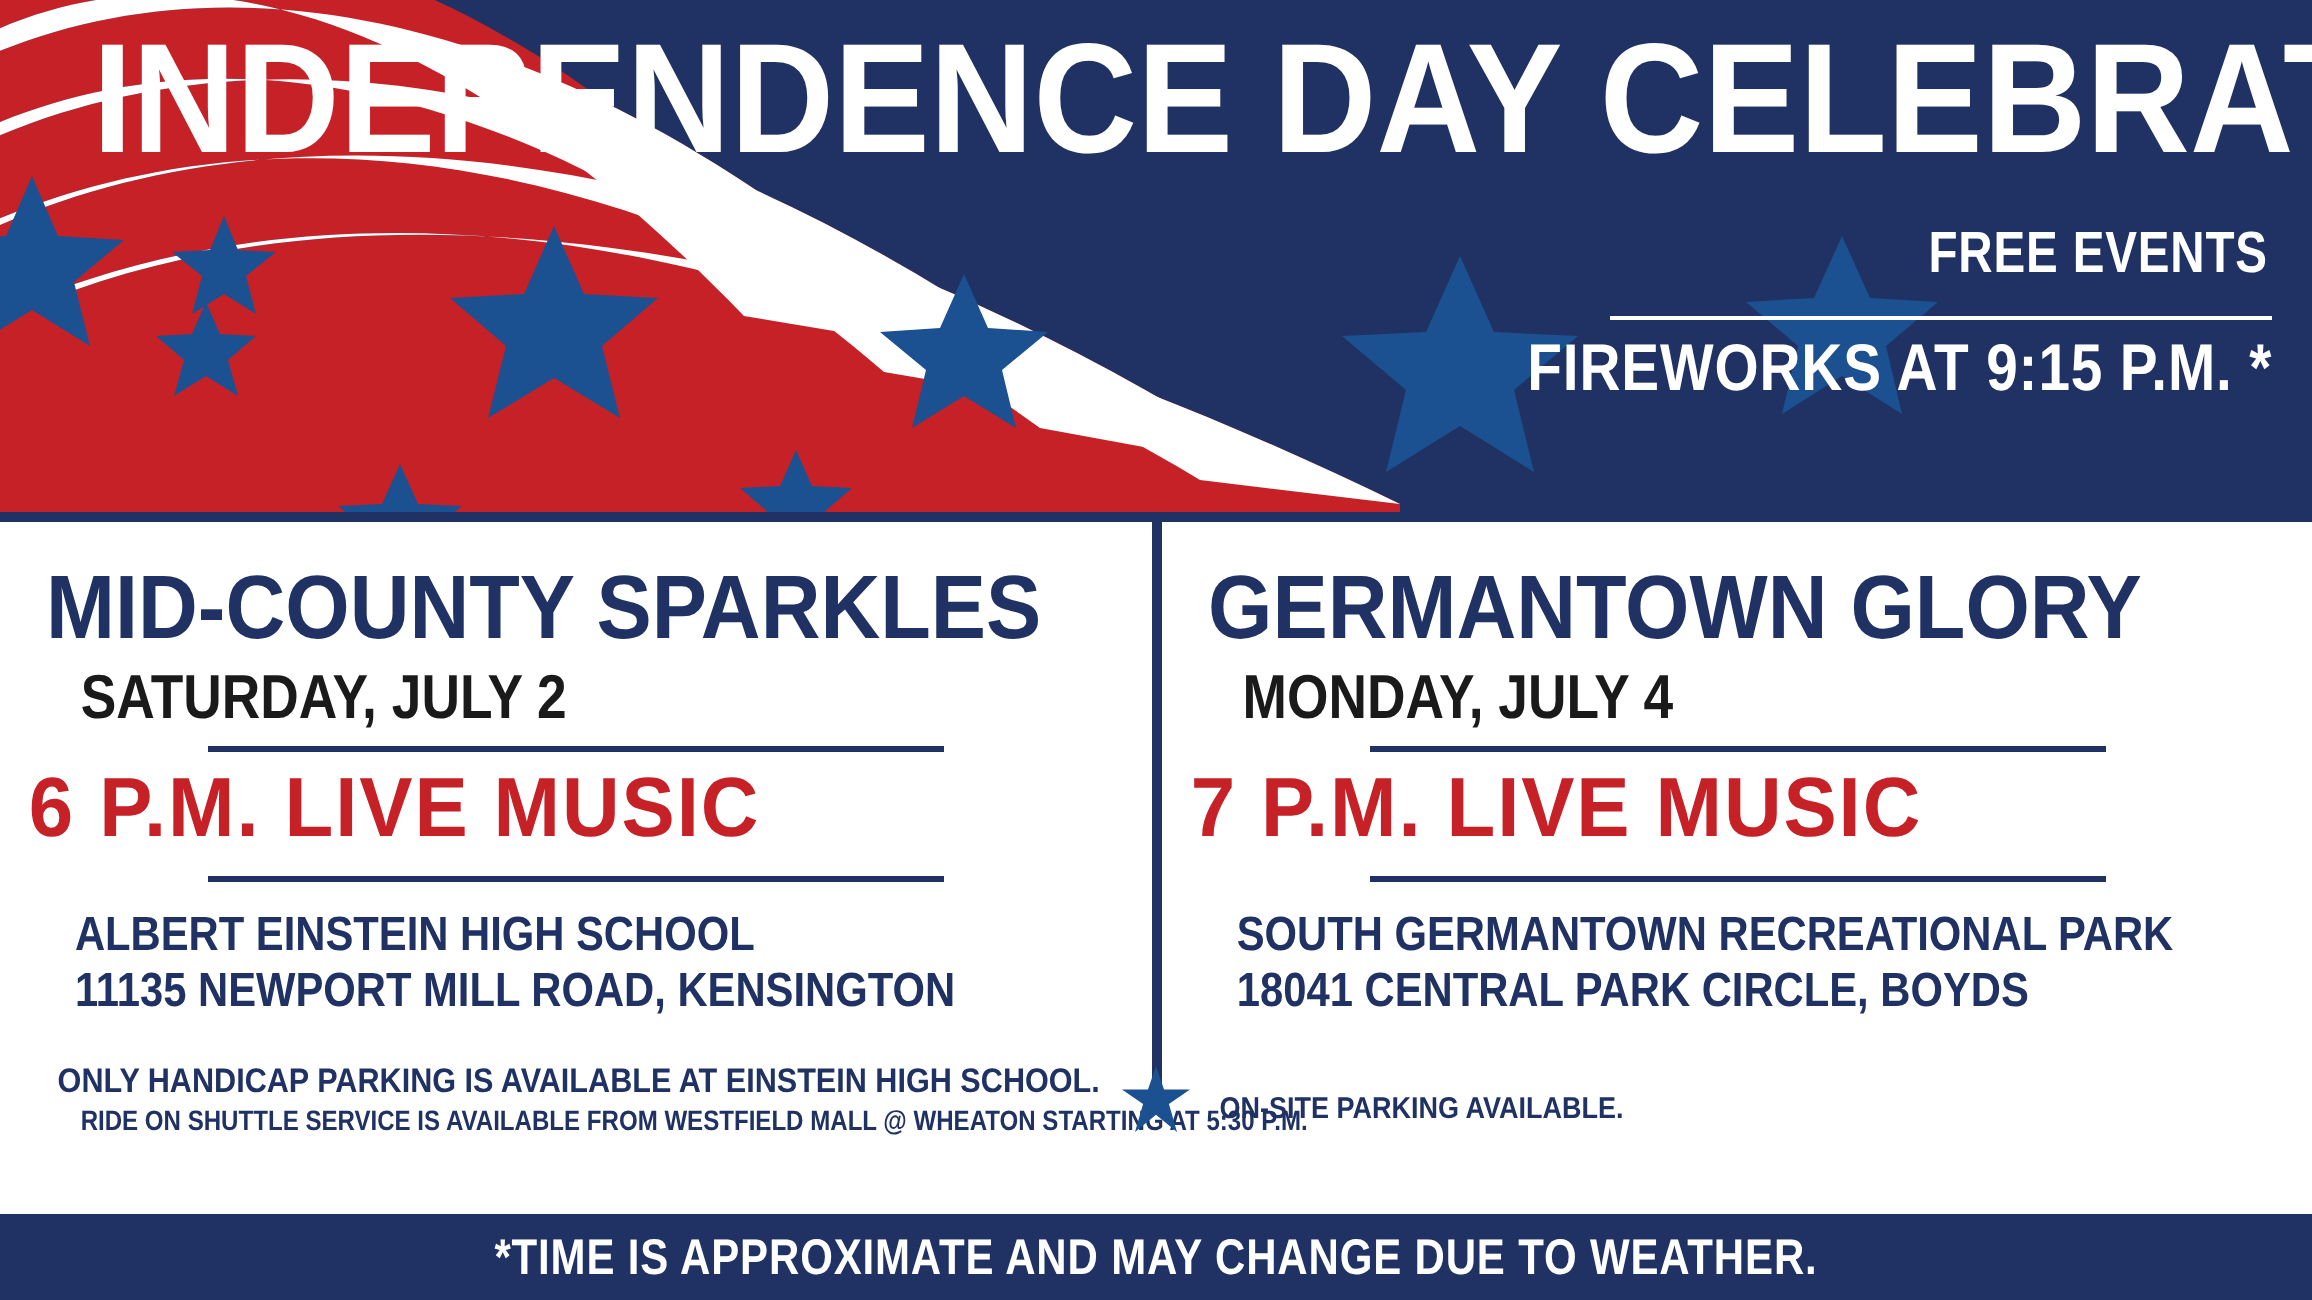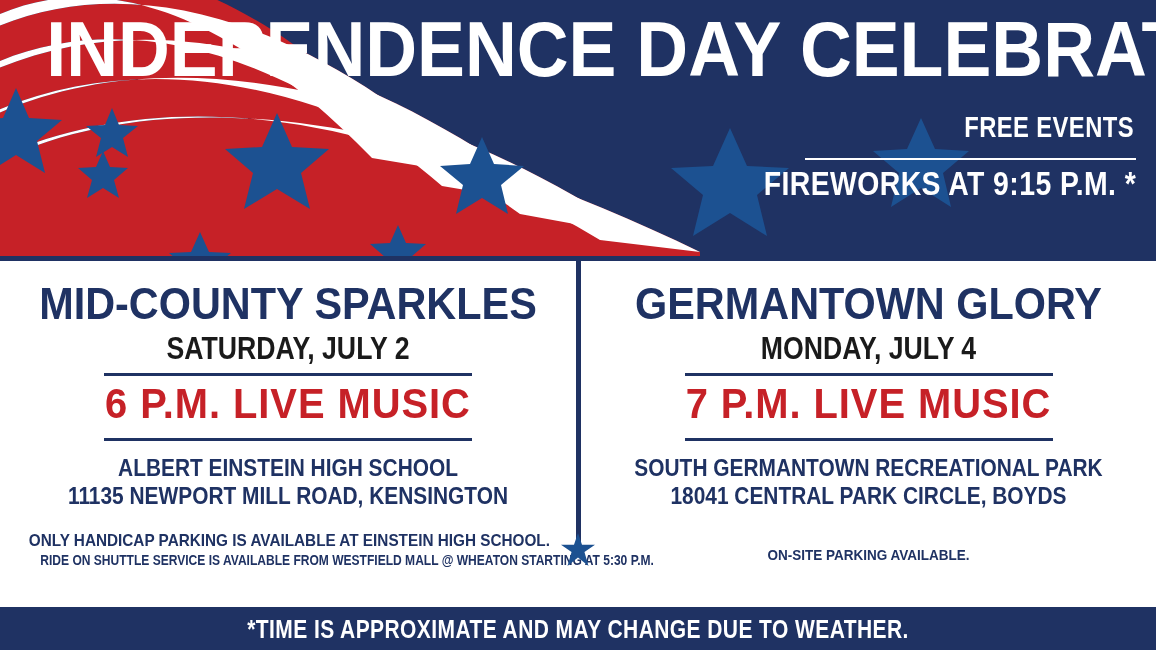--- a/index.html
+++ b/index.html
@@ -118,21 +118,21 @@
     background: #1c5191;
     clip-path: polygon(50% 0%, 61.8% 35.5%, 100% 35.5%, 69% 57.5%, 80.9% 100%, 50% 74%, 19.1% 100%, 31% 57.5%, 0% 35.5%, 38.2% 35.5%);
     z-index: 6;
   }
 
   .panel {
     position: absolute;
     top: 5px;
     width: 576px;
     height: 295px;
-    text-align: center;
+    text-align: left;
   }
   .panel.left  { left: 0; }
   .panel.right { left: 581px; width: 575px; }
 
   .ev-name {
     margin-top: 18px;
     color: #1f3263;
     font-size: 45px;
     line-height: 50px;
     font-weight: bold;

